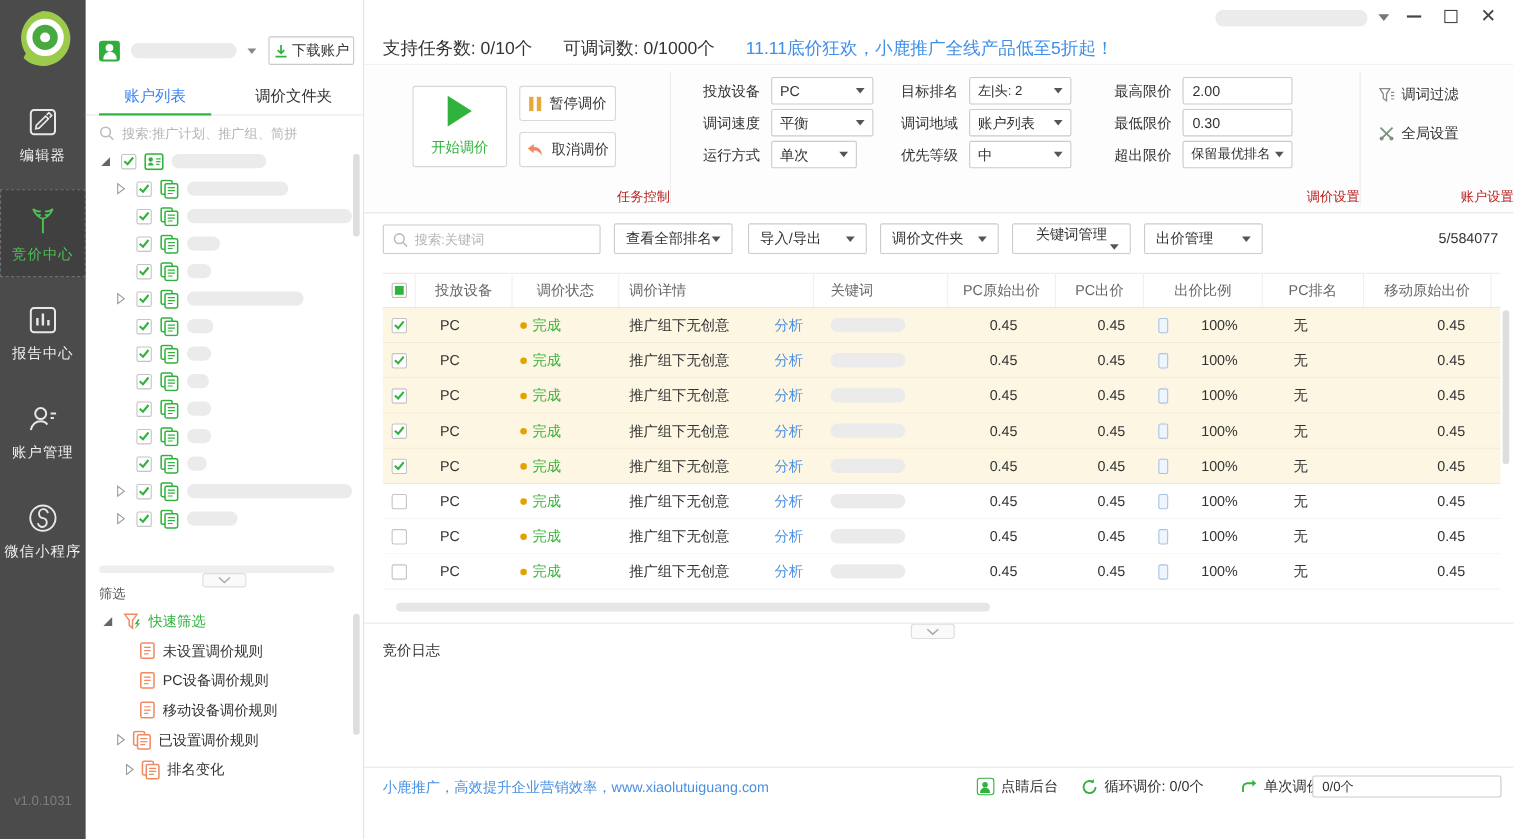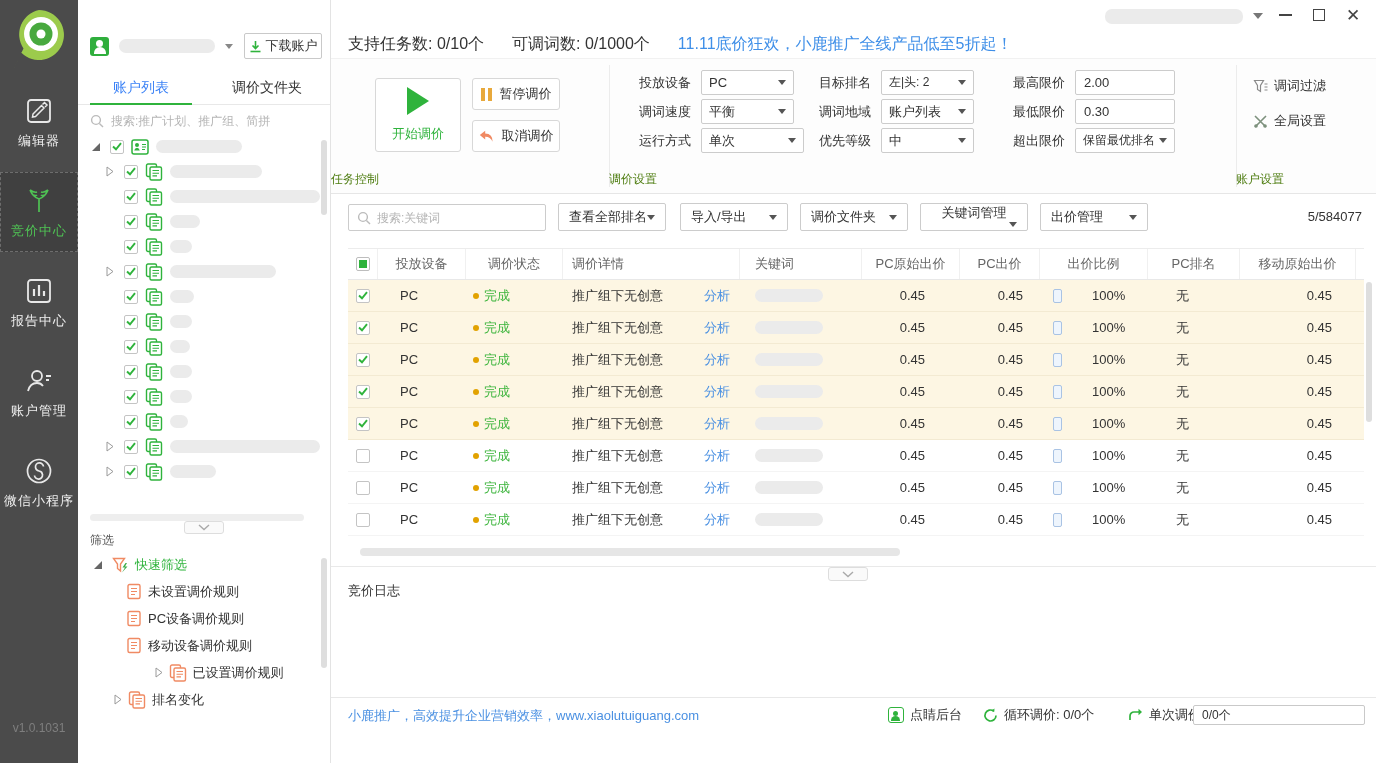--- a/index.html
+++ b/index.html
@@ -56,21 +56,21 @@
   .title-caret { position:absolute; left:922px; top:13px; width:0; height:0; border-left:5px solid transparent; border-right:5px solid transparent; border-top:6px solid #777; cursor:pointer; }
   .win-btn { position:absolute; top:4px; width:24px; height:22px; display:flex; align-items:center; justify-content:center; color:#444; cursor:pointer; font-size:14px; }
   .wb-min { left:942px; } .wb-max { left:976px; } .wb-close { left:1010px; font-size:17px; }
   .wb-max i { display:block; width:12px; height:12px; border:1.5px solid #444; }
   .wb-min i { display:block; width:13px; height:0; border-top:2px solid #444; }
 
   .infobar { position:absolute; left:0; right:0; top:30px; height:28px; display:flex; align-items:center; gap:28px; padding-left:17px; font-size:16px; color:#333; }
   .promo { color:#3f8fe8; }
 
   .control { position:absolute; left:0; right:0; top:58px; height:136px; background:#fdfdfd; border-top:1px solid #f1f1f1; border-bottom:1px solid #e6e6e6; }
-  .sec-label { position:absolute; bottom:5px; font-size:12px; color:#4d7c0f; text-align:left; }
+  .sec-label { position:absolute; bottom:5px; font-size:12px; color:#b91c1c; text-align:right; }
   .vdiv { position:absolute; top:6px; bottom:6px; width:1px; background:#ececec; }
   .start-btn { position:absolute; left:44px; top:19px; width:86px; height:74px; border:1px solid #d8d8d8; border-radius:3px; background:#fff; display:flex; flex-direction:column; align-items:center; justify-content:center; gap:10px; cursor:pointer; }
   .play-tri { width:0; height:0; border-top:14px solid transparent; border-bottom:14px solid transparent; border-left:22px solid #2fb33c; }
   .start-btn span { font-size:13px; color:#2fb33c; }
   .mini-btn { position:absolute; left:141px; width:88px; border:1px solid #d8d8d8; border-radius:3px; background:#fff; display:flex; align-items:center; justify-content:center; gap:8px; font-size:13px; color:#333; cursor:pointer; }
   .pause-btn { top:19px; height:32px; }
   .cancel-btn { top:61px; height:32px; }
   .pause-ic { display:flex; gap:3px; }
   .pause-ic i { display:block; width:4px; height:13px; background:#e8a93c; }
 
@@ -510,21 +510,21 @@
         </div>
         <div class="f-row" style="padding-left: 48px;">
           <span style="display: flex; margin-right: 6px;">
             <svg width="16" height="17" viewBox="0 0 16 17">
               <rect x="2" y="1.5" width="12" height="14" rx="1.5" fill="#fff" stroke="#f08a63" stroke-width="1.4"></rect>
               <path d="M5 5.5 h6 M5 8.5 h6 M5 11.5 h4" stroke="#f08a63" stroke-width="1.1"></path>
             </svg>
           </span>
           <span>移动设备调价规则</span>
         </div>
-        <div class="f-row" style="padding-left: 38px; justify-content: center;">
+        <div class="f-row" style="padding-left: 26px;">
           <span class="exp" style="margin-right: 4px;">
             <svg width="8" height="11" viewBox="0 0 8 11">
               <polygon points="1,1 7,5.5 1,10" fill="#fff" stroke="#9a9a9a" stroke-width="1"></polygon>
             </svg>
           </span>
           <span style="display: flex; margin-right: 6px;">
             <svg width="18" height="18" viewBox="0 0 18 18">
               <rect x="1.5" y="1" width="10" height="12.5" rx="1.5" fill="#fff" stroke="#f08a63" stroke-width="1.4"></rect>
               <rect x="5" y="4" width="11.5" height="13" rx="1.5" fill="#fff" stroke="#f08a63" stroke-width="1.4"></rect>
               <path d="M7.5 7.5 h6.5 M7.5 10.2 h6.5 M7.5 12.9 h4.5" stroke="#f08a63" stroke-width="1.1"></path>
@@ -604,21 +604,21 @@
           </div>
           <div class="sg-row">
             <label>调词速度</label>
             <div class="selbox" style="width: 93px;">
               <span>平衡</span>
               <span class="sc"></span>
             </div>
           </div>
           <div class="sg-row">
             <label>运行方式</label>
-            <div class="selbox" style="width: 103px;">
+            <div class="selbox" style="width: 78px;">
               <span>单次</span>
               <span class="sc"></span>
             </div>
           </div>
         </div>
       <div class="sg" style="left:488px;" id="settings-col2">
           <div class="sg-row">
             <label>目标排名</label>
             <div class="selbox" style="width: 93px; font-size: 12px;">
               <span>左|头: 2</span>

